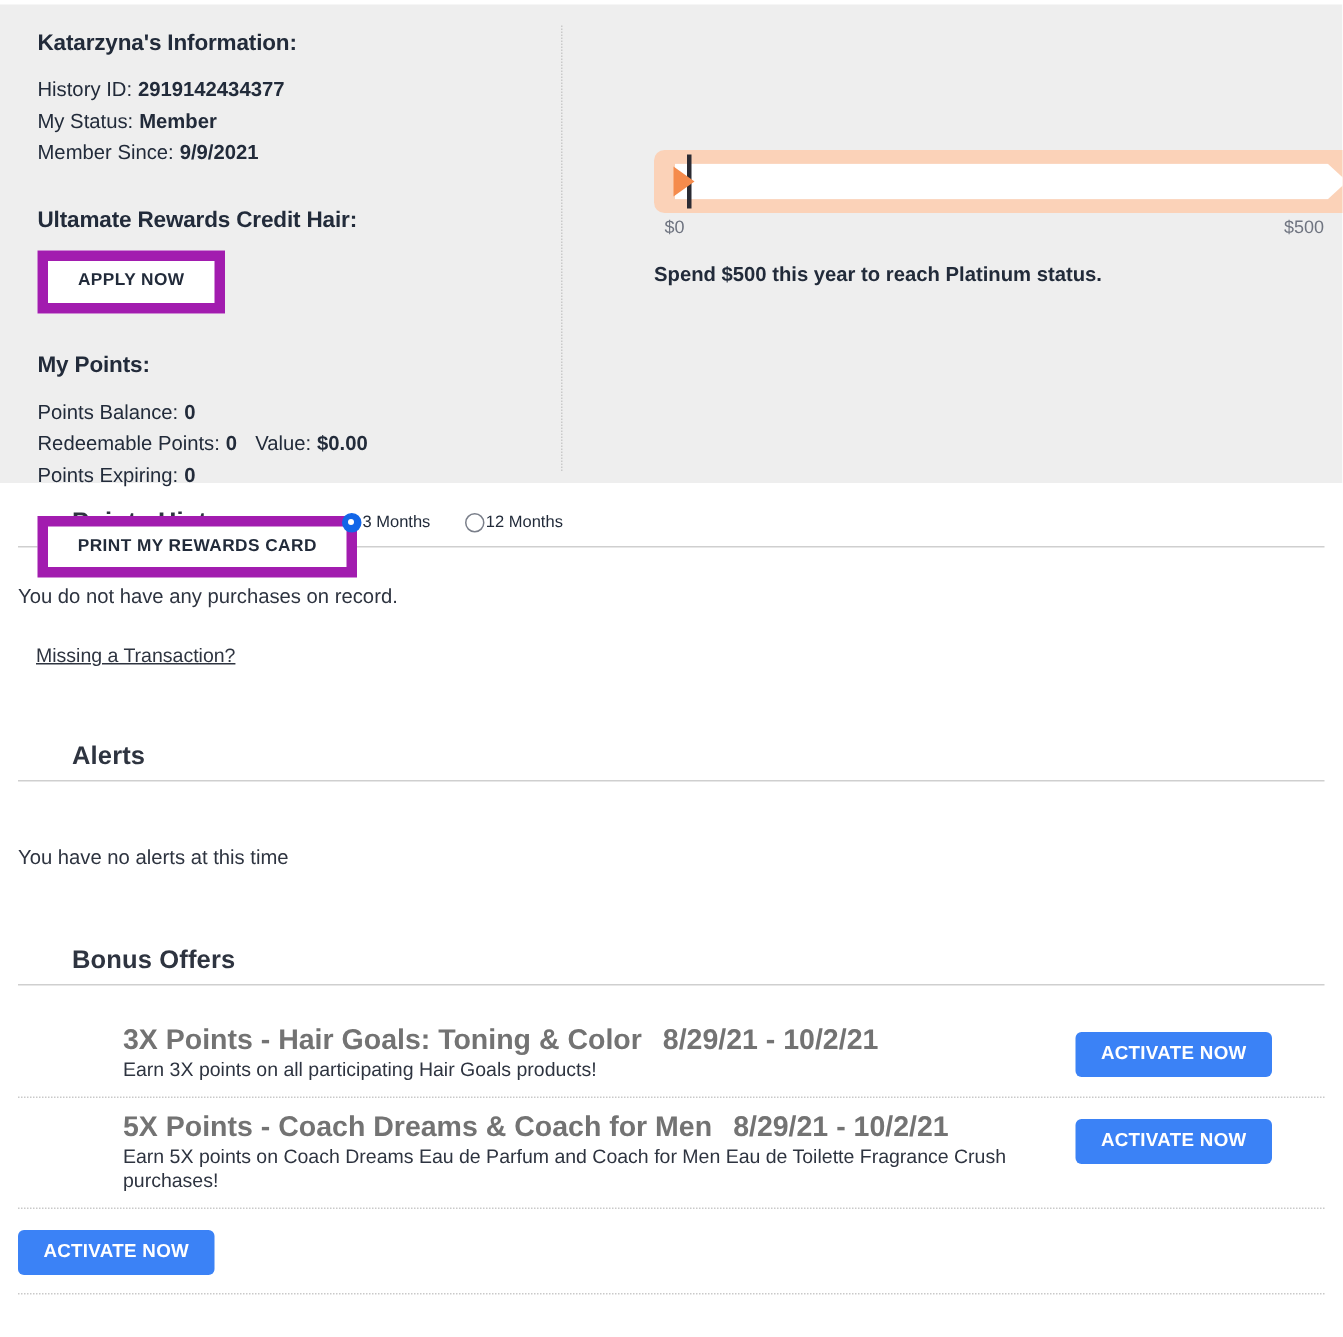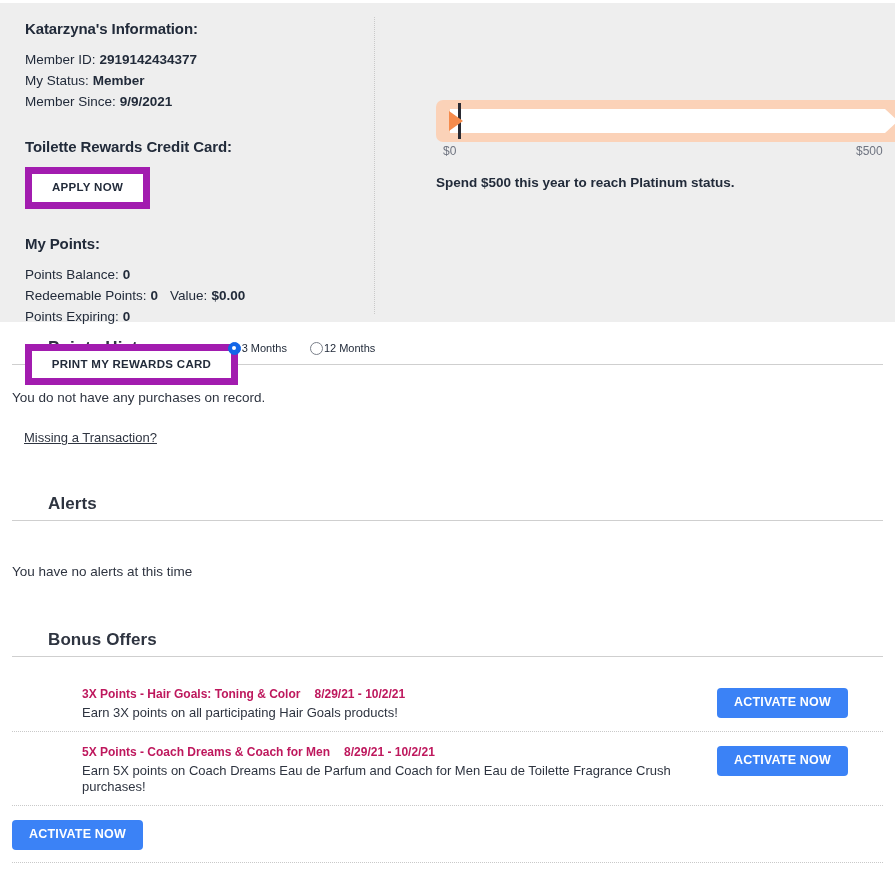--- a/index.html
+++ b/index.html
@@ -260,23 +260,23 @@
     min-height: 57px;
   }
 
   .offer-body {
     flex: 1 1 auto;
     padding-left: 70px;
     padding-top: 1px;
   }
 
   .offer-title {
-    font-size: 12px;
-    font-weight: bold;
-    color: #be185d;
+    font-size: 19px;
+    font-weight: bold;
+    color: #737373;
     line-height: 18px;
   }
   .offer-dates {
     font-weight: bold;
     margin-left: 14px;
   }
   .offer-desc {
     font-size: 13px;
     color: #2e3440;
     line-height: 16px;
@@ -307,32 +307,32 @@
 </head>
 <body>
 
 <div class="top-panel">
 
   <div class="panel-left">
 
     <div class="section-heading">Katarzyna's Information:</div>
 
     <div class="info-line">
-      <span>Member ID:</span><span class="val">2919142434377</span>
+      <span>History ID:</span><span class="val">2919142434377</span>
     </div>
     <div class="info-line">
       <span>My Status:</span><span class="val">Member</span>
     </div>
     <div class="info-line">
       <span>Member Since:</span><span class="val">9/9/2021</span>
     </div>
 
     <div class="spacer-lg"></div>
 
-    <div class="section-heading">Toilette Rewards Credit Card:</div>
+    <div class="section-heading">Ultamate Rewards Credit Hair:</div>
 
     <button class="outline-btn btn-apply">APPLY NOW</button>
 
     <div class="spacer-lg"></div>
 
     <div class="section-heading">My Points:</div>
 
     <div class="info-line">
       <span>Points Balance:</span><span class="val">0</span>
     </div>

